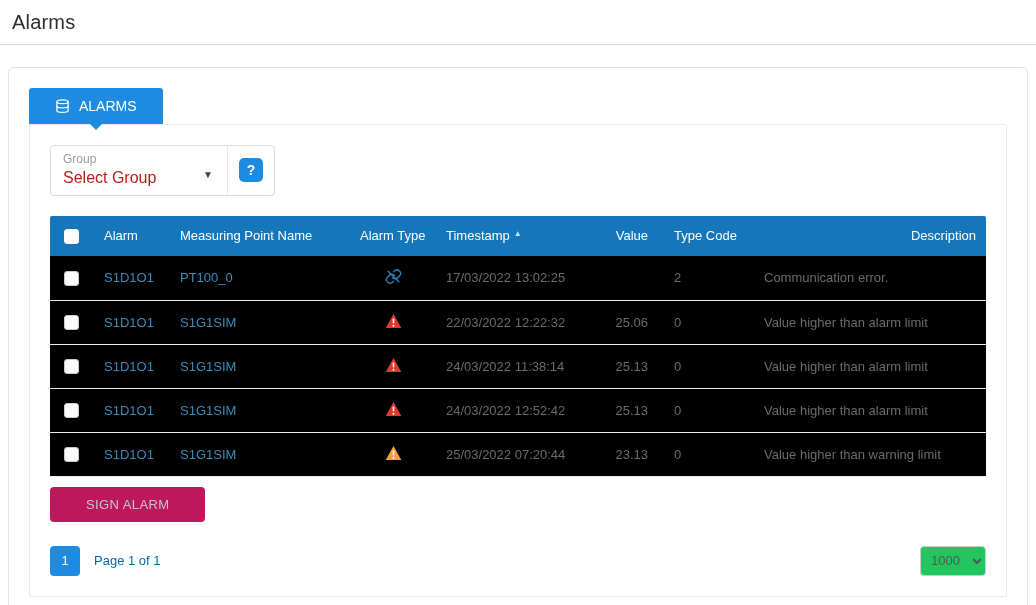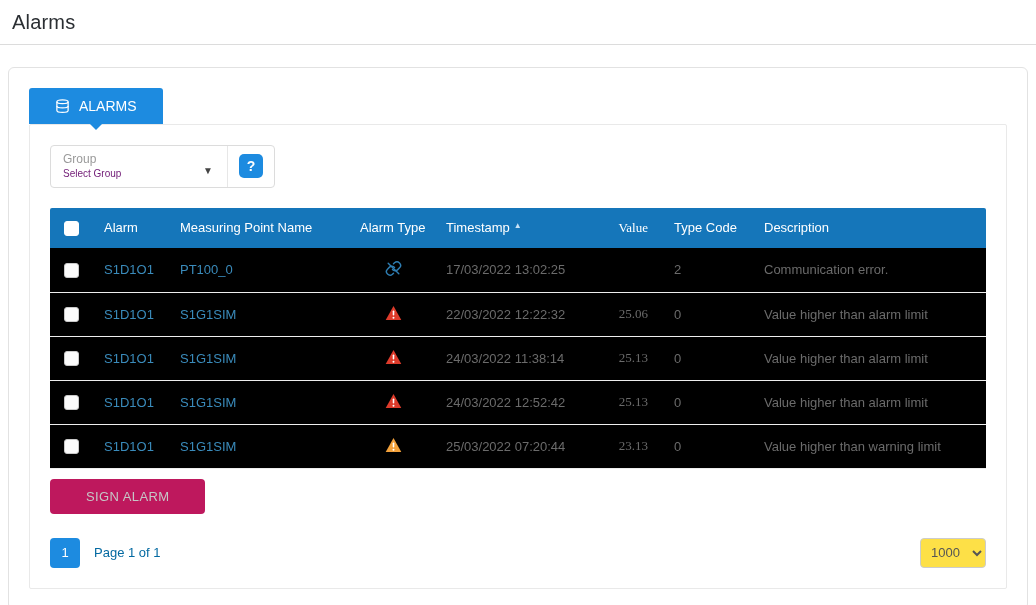--- a/index.html
+++ b/index.html
@@ -53,48 +53,48 @@
     display:inline-flex;align-items:stretch;
     border:1px solid #dcdcdc;border-radius:4px;
     align-self:flex-start;margin-bottom:20px;background:#fff;overflow:hidden;
   }
   .filter-select{
     display:flex;align-items:center;
     padding:5px 14px 6px 12px;cursor:pointer;min-width:176px;justify-content:space-between;
   }
   .filter-texts{display:flex;flex-direction:column;line-height:1.35;}
   .filter-label{font-size:12px;color:#9a9a9a;}
-  .filter-value{font-size:10px;color:#701a75;}
+  .filter-value{font-size:16px;color:#b91c1c;}
   .caret{font-size:10px;color:#444;margin-top:10px;}
   .filter-help{
     display:flex;align-items:center;padding:0 11px;border-left:1px solid #e7e7e7;
   }
   .help-icon{
     width:24px;height:24px;border-radius:5px;background:var(--accent);
     color:#fff;font-weight:bold;font-size:14px;
     display:flex;align-items:center;justify-content:center;cursor:pointer;
   }
 
   table.alarms{width:100%;border-collapse:collapse;font-size:13px;}
   table.alarms thead th{
     background:var(--header-blue);color:#fff;font-weight:400;
     text-align:left;padding:12px 10px;white-space:nowrap;
   }
   table.alarms thead th:first-child{border-top-left-radius:2px;}
-  table.alarms thead th:last-child{border-top-right-radius:2px;}
+  table.alarms thead th:last-child{border-top-right-radius:2px;text-align:right;}
   table.alarms tbody td{
     padding:12px 10px;border-bottom:1px solid #ededed;color:#6b6b6b;background:#000000;
   }
   .col-check{width:44px;padding-left:14px !important;}
   .col-object{width:76px;}
   .col-point{width:180px;}
   .col-alarm{width:86px;}
   td.col-alarm{text-align:center;}
   .col-ts{width:162px;}
-  .col-value{width:60px;text-align:right !important;font-family:Liberation Serif, serif;}
+  .col-value{width:60px;text-align:right !important;}
   .col-code{width:96px;padding-left:16px !important;}
   .link{color:var(--link);cursor:pointer;text-decoration:none;}
   .sort{font-size:8px;vertical-align:top;margin-left:4px;color:#c8e2f6;position:relative;top:1px;}
 
   input.cb{
     appearance:none;-webkit-appearance:none;
     width:15px;height:15px;border:1px solid #c9c9c9;border-radius:3px;
     background:#fbfbfb;margin:0;cursor:pointer;vertical-align:middle;
   }
   thead input.cb{background:#ffffff;border-color:#ffffff;}
@@ -112,21 +112,21 @@
   }
   .pager-left{display:flex;align-items:center;}
   .page-btn{
     width:30px;height:30px;border-radius:4px;background:var(--accent);color:#fff;
     display:inline-flex;align-items:center;justify-content:center;
     font-size:13px;cursor:pointer;
   }
   .page-info{margin-left:14px;font-size:13px;color:#0369a1;}
   select.page-size{
     height:30px;min-width:66px;border:1px solid #ccc;border-radius:4px;
-    font-size:13px;color:#555;background:#fde047;padding:0 6px;font-family:inherit;
+    font-size:13px;color:#555;background:#22c55e;padding:0 6px;font-family:inherit;
   }
   .alarm-icon{display:inline-flex;align-items:center;justify-content:center;}
 </style>
 </head>
 <body>
 
 <header class="page-header">
   <h1 class="page-title">Alarms</h1>
 </header>
 

